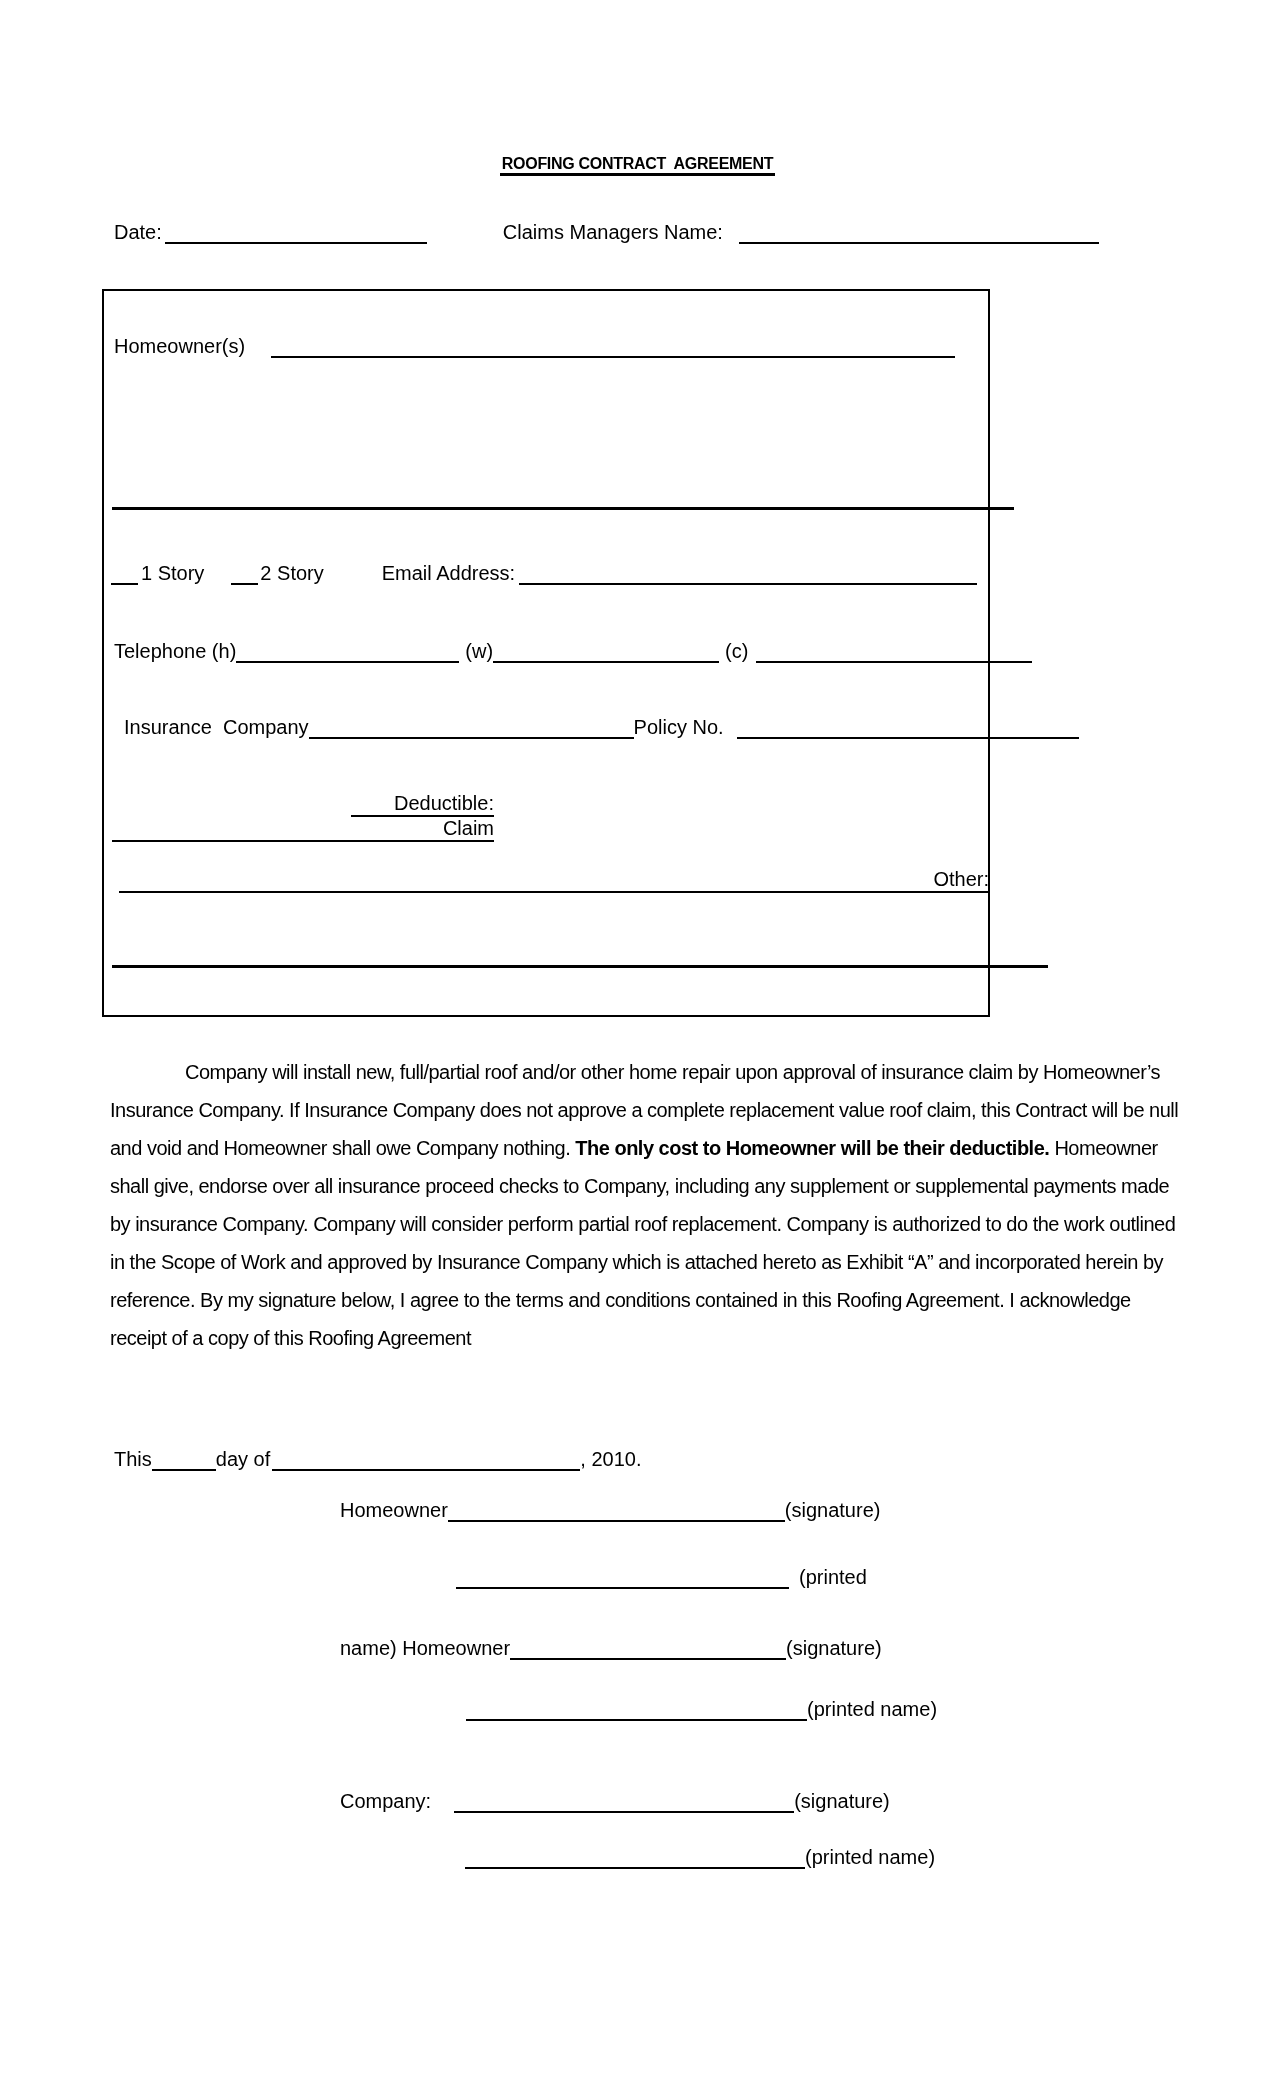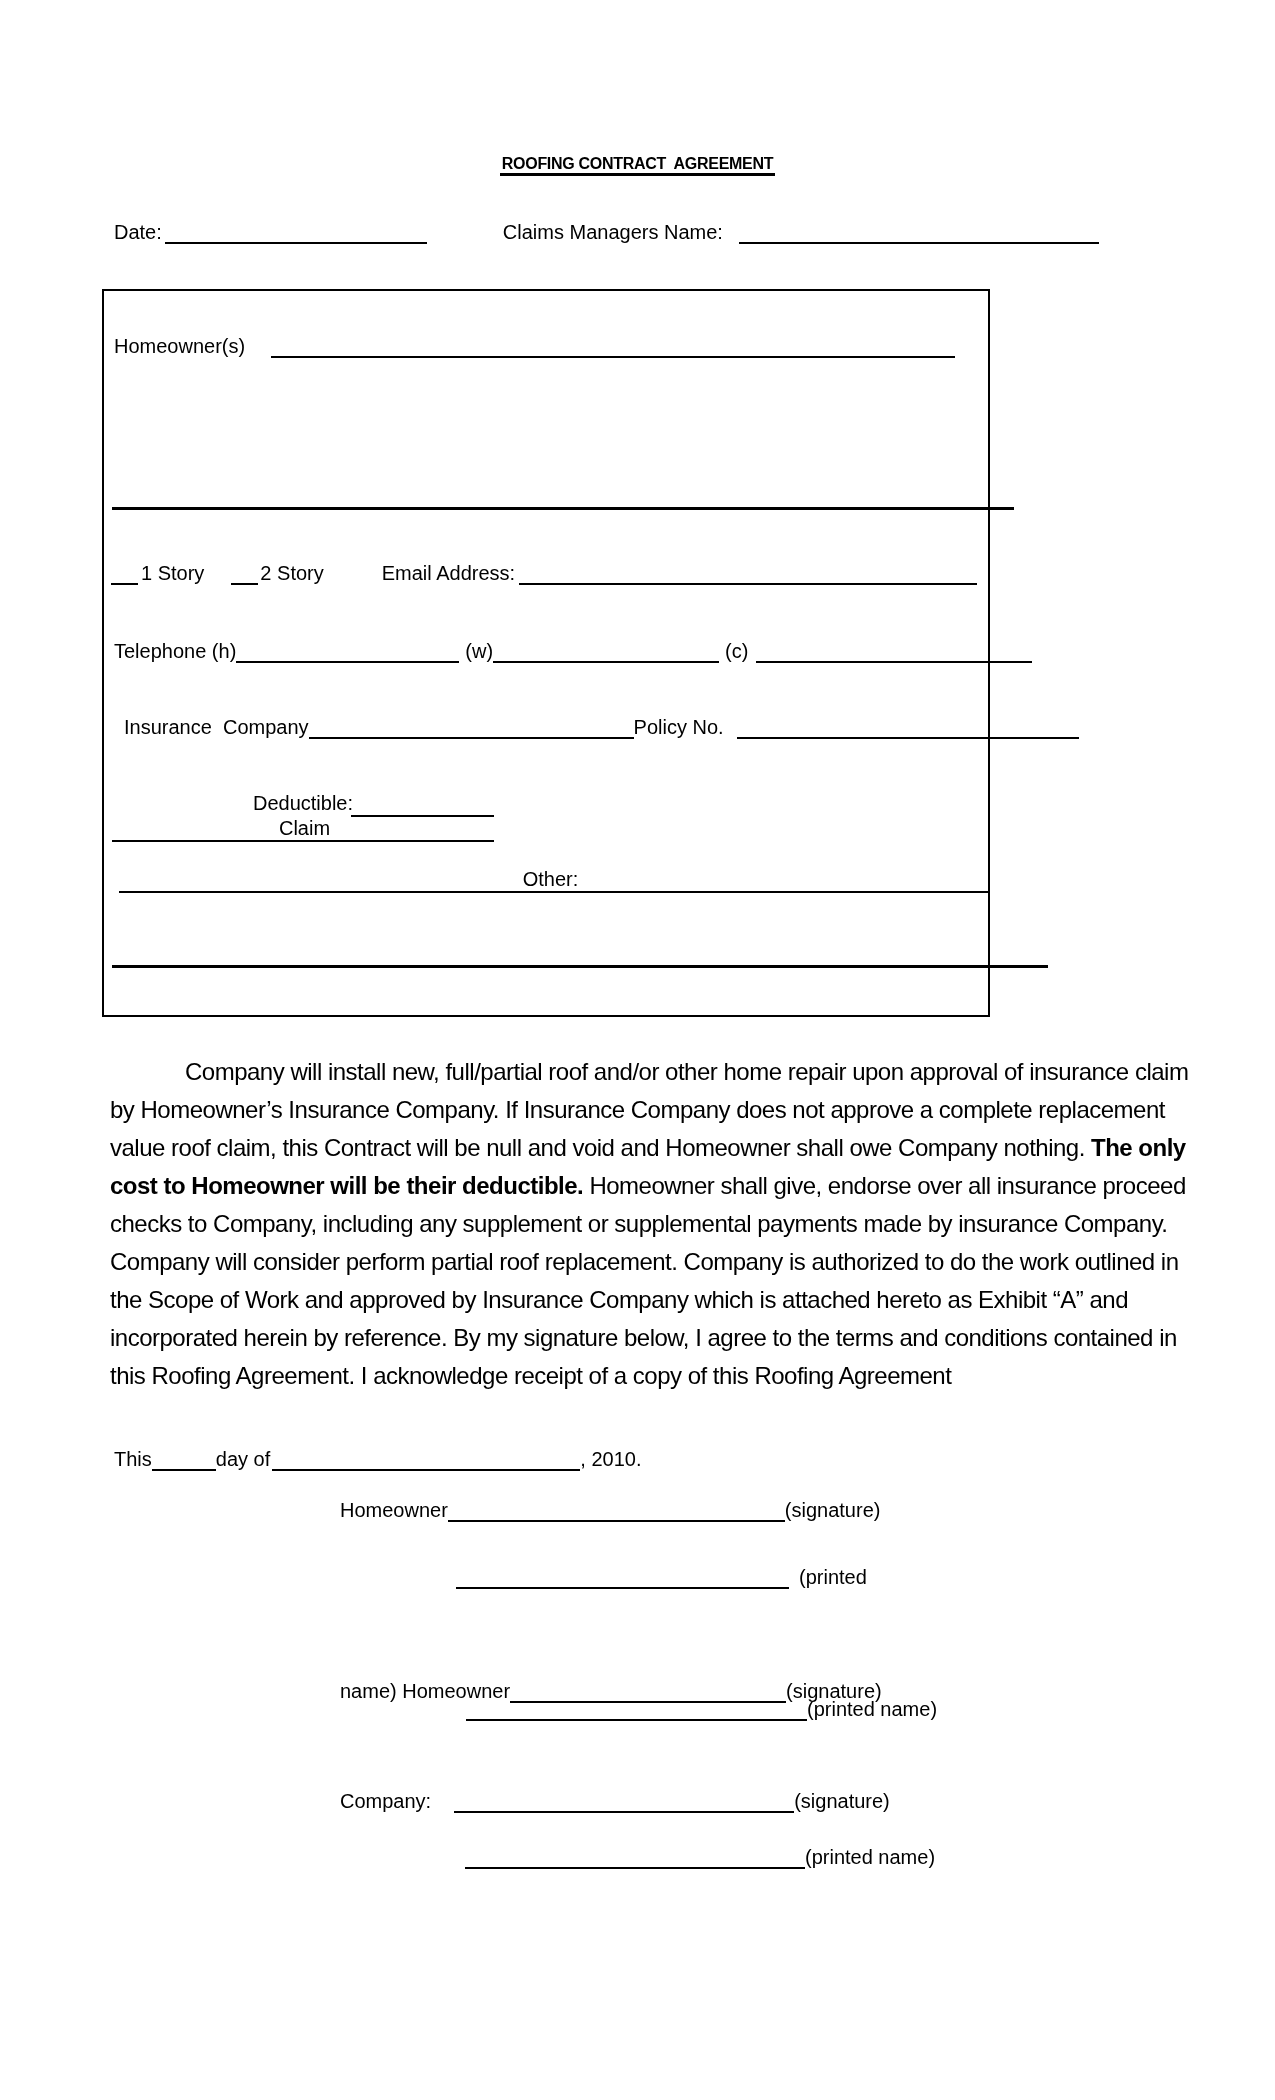--- a/index.html
+++ b/index.html
@@ -25,21 +25,21 @@
     letter-spacing: -0.3px;
   }
   .title-text {
     border-bottom: 3px solid #000;
     padding: 0 2px 1px 2px;
     white-space: pre;
   }
   .row {
     position: absolute;
     display: flex;
-    align-items: center;
+    align-items: flex-end;
     white-space: pre;
     line-height: 23px;
   }
   .lbl { display: inline-block; }
   .ln {
     display: inline-block;
     height: 0;
     border-bottom: 2px solid #000;
     align-self: flex-end;
   }
@@ -55,21 +55,21 @@
   .thickline {
     position: absolute;
     height: 0;
     border-bottom: 3px solid #000;
   }
   .paragraph {
     position: absolute;
     left: 110px;
     top: 1053px;
     width: 1080px;
-    font-size: 24px;
+    font-size: 20px;
     line-height: 38px;
     letter-spacing: -0.5px;
     text-indent: 75px;
     text-align: left;
   }
   .paragraph b { font-weight: bold; }
 </style>
 </head>
 <body>
 
@@ -151,21 +151,21 @@
     <span class="lbl">Homeowner</span>
     <span class="ln" style="width:337px;"></span>
     <span class="lbl">(signature)</span>
   </div>
 
   <div class="row" style="left:456px; top:1566px;">
     <span class="ln" style="width:333px;"></span>
     <span class="lbl" style="margin-left:10px;">(printed</span>
   </div>
 
-  <div class="row" style="left:340px; top:1680px;">
+  <div class="row" style="left:340px; top:1637px;">
     <span class="lbl">name) Homeowner</span>
     <span class="ln" style="width:276px;"></span>
     <span class="lbl">(signature)</span>
   </div>
 
   <div class="row" style="left:466px; top:1698px;">
     <span class="ln" style="width:341px;"></span>
     <span class="lbl">(printed name)</span>
   </div>
 

